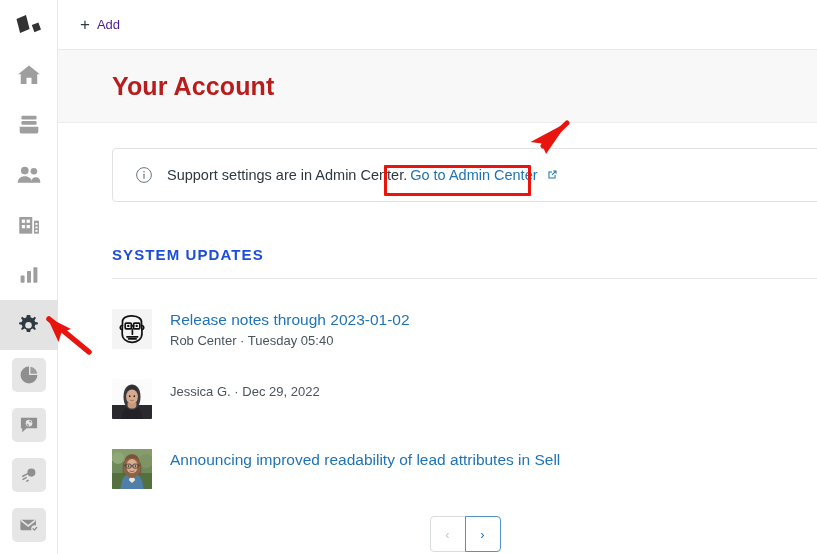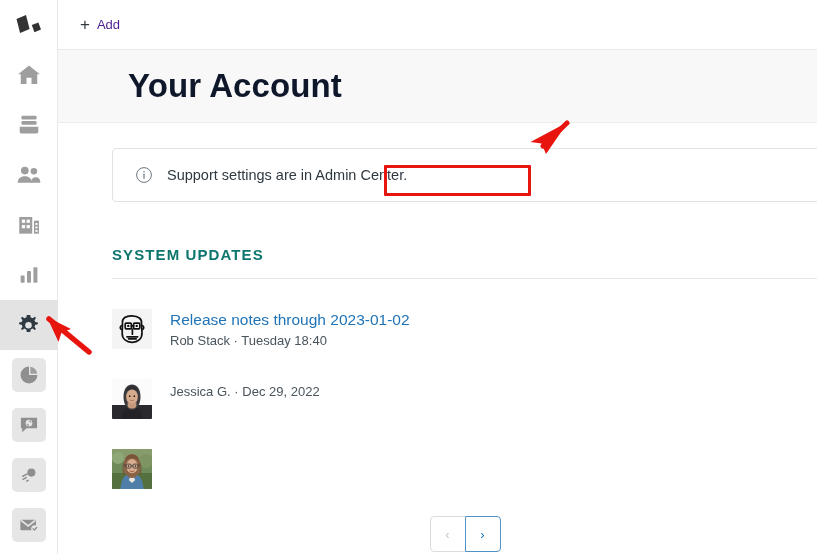--- a/index.html
+++ b/index.html
@@ -93,24 +93,24 @@
 
   #page-header {
     height: 73px;
     background: #f8f8f8;
     border-bottom: 1px solid #ededed;
     display: flex;
     align-items: center;
     padding-left: 54px;
   }
   #page-header h1 {
-    margin: 16px;
-    font-size: 33px;
+    margin: 0;
+    font-size: 25px;
     font-weight: 600;
-    color: #0f172a;
+    color: #b91c1c;
     letter-spacing: 0.1px;
   }
 
   #body-area {
     padding: 0 14px 0 54px;
     position: relative;
   }
 
   
   .notice {
@@ -139,21 +139,21 @@
     cursor: pointer;
   }
   .ext-icon { margin-left: 4px; position: relative; top: 1px; }
 
   
   .section-title {
     margin-top: 44px;
     font-size: 15px;
     font-weight: 600;
     letter-spacing: 1.1px;
-    color: #0f766e;
+    color: #1d4ed8;
   }
   .section-rule {
     margin-top: 15px;
     width: 706px;
     height: 1px;
     background: #e6e6e6;
   }
 
   
   .update-row {
@@ -355,20 +355,29 @@
 
       <div class="notice">
         <span class="notice-icon">
           <svg width="18" height="18" viewBox="0 0 20 20">
             <circle cx="10" cy="10" r="8.2" fill="none" stroke="#68737d" stroke-width="1.1"></circle>
             <rect x="9.35" y="8.6" width="1.3" height="5.6" rx="0.6" fill="#68737d"></rect>
             <circle cx="10" cy="6.3" r="0.85" fill="#68737d"></circle>
           </svg>
         </span>
         <span class="notice-text">Support settings are in Admin Center.</span>
+        <a class="notice-link">
+          <span>Go to Admin Center</span>
+          <span class="ext-icon">
+            <svg width="13" height="13" viewBox="0 0 16 16">
+              <path d="M3 4.2 H7.4 V5.5 H4.3 V11.7 H10.5 V8.6 H11.8 V13 H3 Z" fill="#1f73b7"></path>
+              <path d="M8.9 3 H13 V7.1 H11.7 V5.2 L7.9 9.0 L7.0 8.1 L10.8 4.3 H8.9 Z" fill="#1f73b7"></path>
+            </svg>
+          </span>
+        </a>
       </div>
 
       <div class="section-title">SYSTEM UPDATES</div>
       <div class="section-rule"></div>
 
       <div class="update-row">
         <div class="avatar">
           <svg width="40" height="40" viewBox="0 0 40 40">
             <rect width="40" height="40" fill="#f4f4f4"></rect>
             <g fill="none" stroke="#111111" stroke-width="1.7" stroke-linecap="round">
@@ -382,23 +391,23 @@
               <path d="M29.6 16.5 C32.2 16.2 32.4 20.4 29.9 20.6"></path>
               <path d="M10.4 16.5 C7.8 16.2 7.6 20.4 10.1 20.6"></path>
             </g>
             <circle cx="16.3" cy="16.9" r="1.2" fill="#111111"></circle>
             <circle cx="24.7" cy="16.9" r="1.2" fill="#111111"></circle>
           </svg>
         </div>
         <div class="update-texts">
           <a class="update-title">Release notes through 2023-01-02</a>
           <span class="update-meta">
-            <span>Rob Stack</span>
+            <span>Rob Center</span>
             <span>·</span>
-            <span>Tuesday 18:40</span>
+            <span>Tuesday 05:40</span>
           </span>
         </div>
       </div>
 
       <div class="update-row">
         <div class="avatar">
           <svg width="40" height="40" viewBox="0 0 40 40">
             <rect width="40" height="40" fill="#fbfbfb"></rect>
             <rect x="0" y="26" width="40" height="14" fill="#2a2a2e"></rect>
             <path d="M20 27 C25.5 27 30 31 30.5 40 L9.5 40 C10 31 14.5 27 20 27 Z" fill="#232327"></path>
@@ -442,20 +451,21 @@
               <path d="M19.0 16.9 H21.0"></path>
               <path d="M14.1 16.6 L12.1 16.0"></path>
               <path d="M25.9 16.6 L27.9 16.0"></path>
             </g>
             <circle cx="16.5" cy="17.1" r="0.8" fill="#38281c"></circle>
             <circle cx="23.5" cy="17.1" r="0.8" fill="#38281c"></circle>
             <path d="M17.9 22.1 Q20 23.6 22.1 22.1" fill="none" stroke="#9c6347" stroke-width="1" stroke-linecap="round"></path>
           </svg>
         </div>
         <div class="update-texts">
+          <a class="update-title">Announcing improved readability of lead attributes in Sell</a>
         </div>
       </div>
 
       <div class="pagination">
         <div class="pager">
           <div class="pager-btn disabled">‹</div>
           <div class="pager-btn current">›</div>
         </div>
       </div>
 

